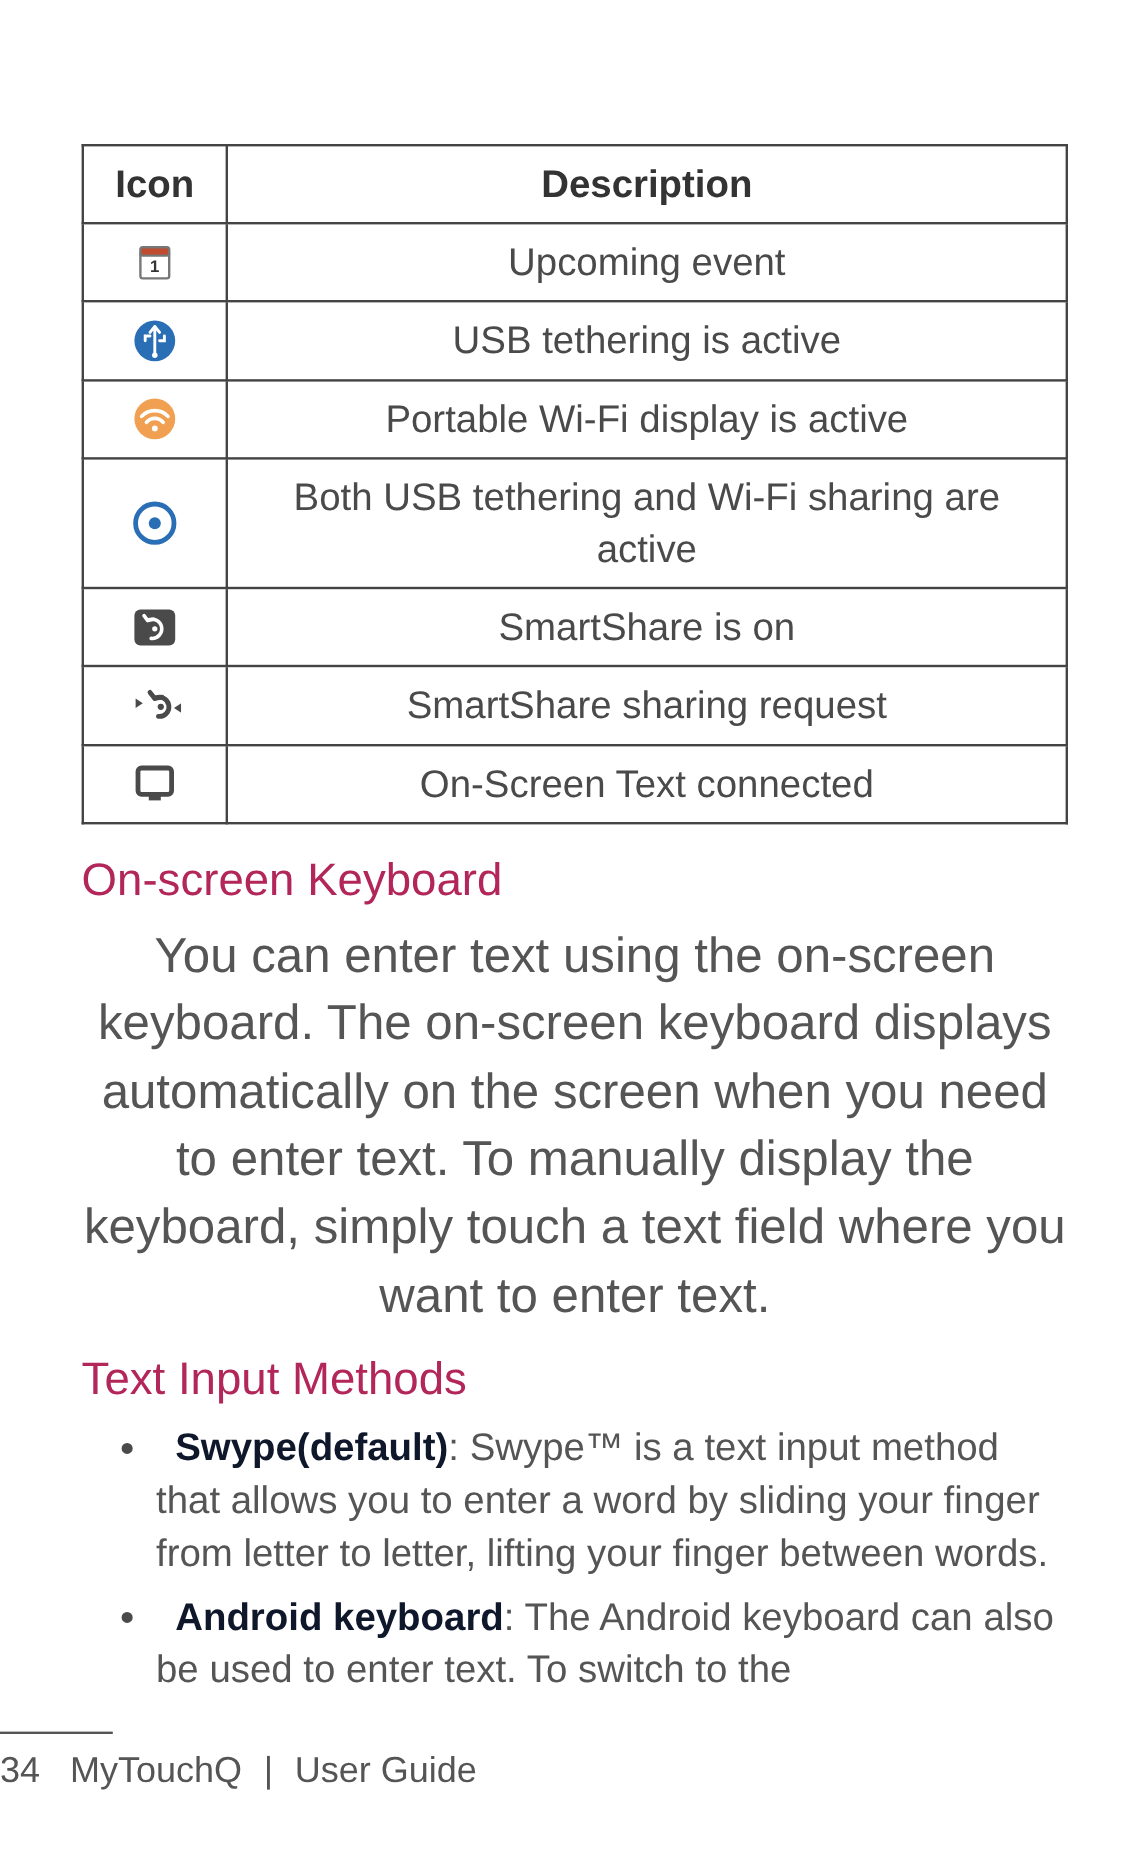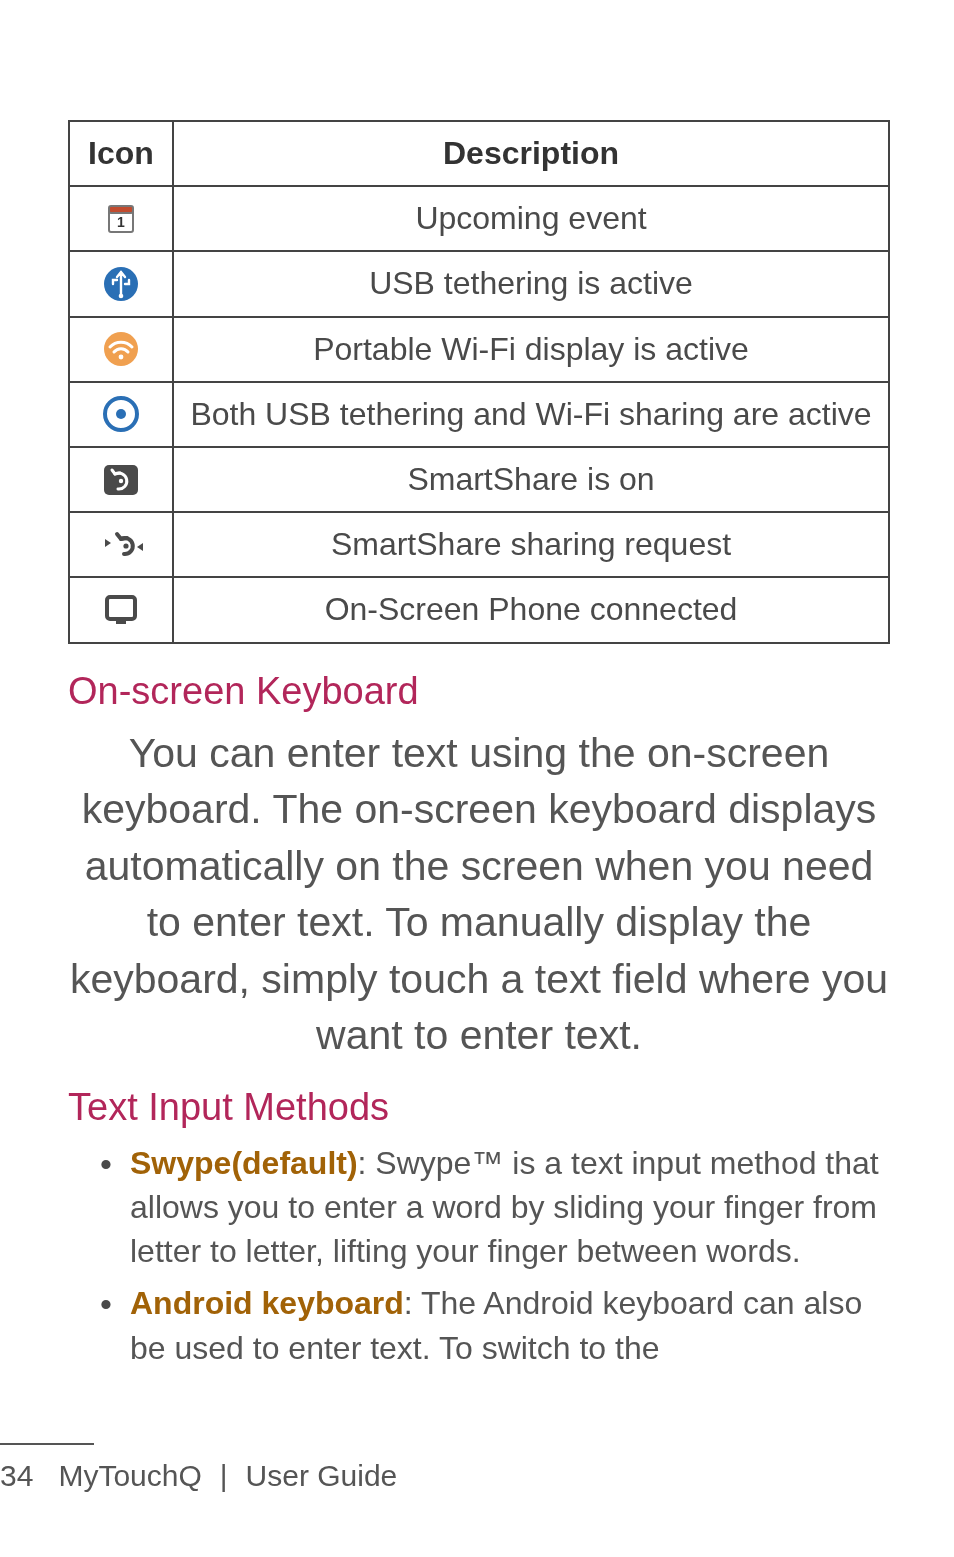--- a/index.html
+++ b/index.html
@@ -22,21 +22,21 @@
     font-size: 32px;
     line-height: 1.35;
     vertical-align: middle;
     text-align: center;
   }
   .icon-table th {
     font-weight: 700;
     color: #333;
   }
   .icon-col {
-    width: 104px;
+    width: 120px;
     text-align: center !important;
   }
   .icon-col svg { display: block; margin: 0 auto; }
   .section-heading {
     color: #b2265a;
     font-size: 38px;
     font-weight: 400;
     margin-top: 22px;
     margin-bottom: 12px;
   }
@@ -59,21 +59,21 @@
     margin-bottom: 8px;
   }
   .bullets li::before {
     content: "•";
     position: absolute;
     left: -30px;
     top: 0;
     color: #4a4a4a;
     font-size: 34px;
   }
-  .b { font-weight: 700; color: #a16207; }
+  .b { font-weight: 700; color: #0f172a; margin-left: 16px; }
   .footer {
     position: absolute;
     left: 0;
     bottom: 64px;
     width: 100%;
   }
   .footer-rule {
     border: none;
     border-top: 2px solid #555;
     width: 94px;
@@ -158,21 +158,21 @@
     </td>
     <td>SmartShare sharing request</td>
   </tr>
   <tr>
     <td class="icon-col">
       <svg width="38" height="38" viewBox="0 0 38 38">
         <rect x="5" y="6" width="28" height="22" rx="3" fill="none" stroke="#4a4a4a" stroke-width="4"></rect>
         <rect x="14" y="28" width="10" height="5" fill="#4a4a4a"></rect>
       </svg>
     </td>
-    <td>On-Screen Phone connected</td>
+    <td>On-Screen Text connected</td>
   </tr>
 </tbody>
   </table>
 
 <h2 class="section-heading">On-screen Keyboard</h2>
 <p class="body-text">You can enter text using the on-screen keyboard. The on-screen keyboard displays automatically on the screen when you need to enter text. To manually display the keyboard, simply touch a text field where you want to enter text.</p>
 
 <h2 class="section-heading">Text Input Methods</h2>
 <ul class="bullets">
   <li>

